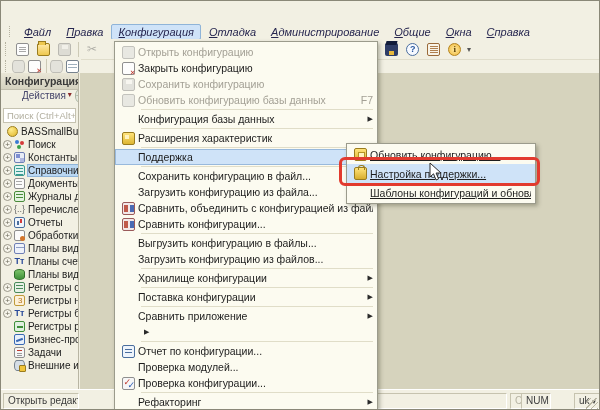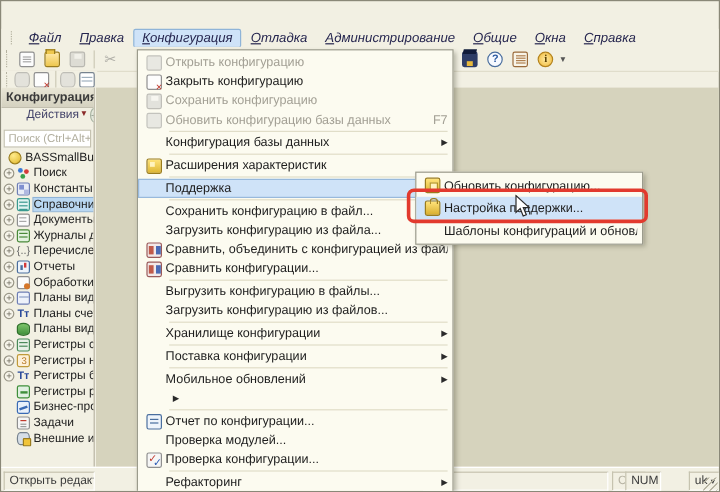--- a/index.html
+++ b/index.html
@@ -132,21 +132,21 @@
   .mic-ext:after{content:""; position:absolute; left:2px; top:2px; width:4px; height:4px; background:#fff3bf;}
   .mic-cmp { background:#f2e8e8; border:1px solid #9a5a5a;}
   .mic-cmp:after{content:""; position:absolute; left:1px; top:2px; width:4px; height:7px; background:#c05a4a; box-shadow:6px 0 0 #4a6ab4;}
   .mic-rep { background:#eef4fb; border:1px solid #4a6e9e;}
   .mic-rep:after{content:""; position:absolute; left:2px; top:3px; width:7px; height:1px; background:#4a6e9e; box-shadow:0 3px 0 #4a6e9e;}
   .mic-chk { background:#f6f6f6; border:1px solid #8f8f8f;}
   .mic-chk:after{content:"✓"; position:absolute; left:1px; top:-1px; font-size:9px; color:#c03a2e; text-shadow:4px 3px 0 #2a5ab4;}
 
   
   .submenu { position:absolute; left:345px; top:142px; width:190px; background:#fcfbf0; border:1px solid #9b9b8c; box-shadow:2px 2px 4px rgba(60,60,40,.35); z-index:11; padding:1px 0; font-size:10.5px; color:#1d1d1d;}
-  .smitem { height:19px; display:flex; align-items:center; padding:0 4px 0 3px;}
+  .smitem { height:19px; display:flex; align-items:center; padding:0 4px 0 3px;text-decoration:underline;}
   .smitem.hl { background:#cfe3f8;}
   .mic-upd { background:linear-gradient(#ffe37a,#ddb633); border:1px solid #9a7c1e;}
   .mic-upd:after{content:""; position:absolute; left:3px; top:3px; width:5px; height:5px; background:#fff3bf; border:1px solid #b49424;}
   .mic-lock { background:linear-gradient(#ffe37a,#d8ae2e); border:1px solid #9a7c1e; border-radius:2px;}
   .mic-lock:before{content:""; position:absolute; left:3px; top:-3px; width:5px; height:4px; border:1px solid #9a7c1e; border-bottom:none; border-radius:3px 3px 0 0;}
 
   
   .annotation { position:absolute; left:338px; top:156px; width:201px; height:29px; border:3px solid #e23a2e; border-radius:6px; z-index:12; pointer-events:none;}
   .cursor { position:absolute; left:428px; top:161px; z-index:13;}
 </style>
@@ -430,21 +430,21 @@
       </div>
     <div class="msep"></div>
     <div class="mitem">
         <span class="mgut"></span>
         <span class="mlabel">Поставка конфигурации</span>
         <span class="marrow">▶</span>
       </div>
     <div class="msep"></div>
     <div class="mitem">
         <span class="mgut"></span>
-        <span class="mlabel">Мобильное обновлений</span>
+        <span class="mlabel">Сравнить приложение</span>
         <span class="marrow">▶</span>
       </div>
     <div class="mitem">
         <span class="mgut"></span>
         <span class="marrow">▶</span>
       </div>
     <div class="msep"></div>
     <div class="mitem">
         <span class="mgut">
           <div class="mic mic-rep"></div>

